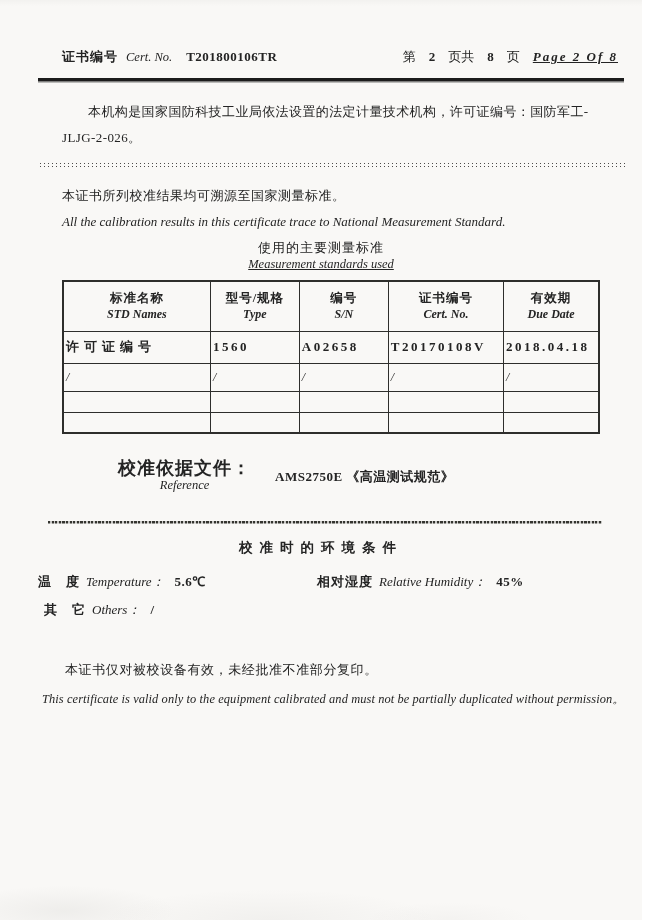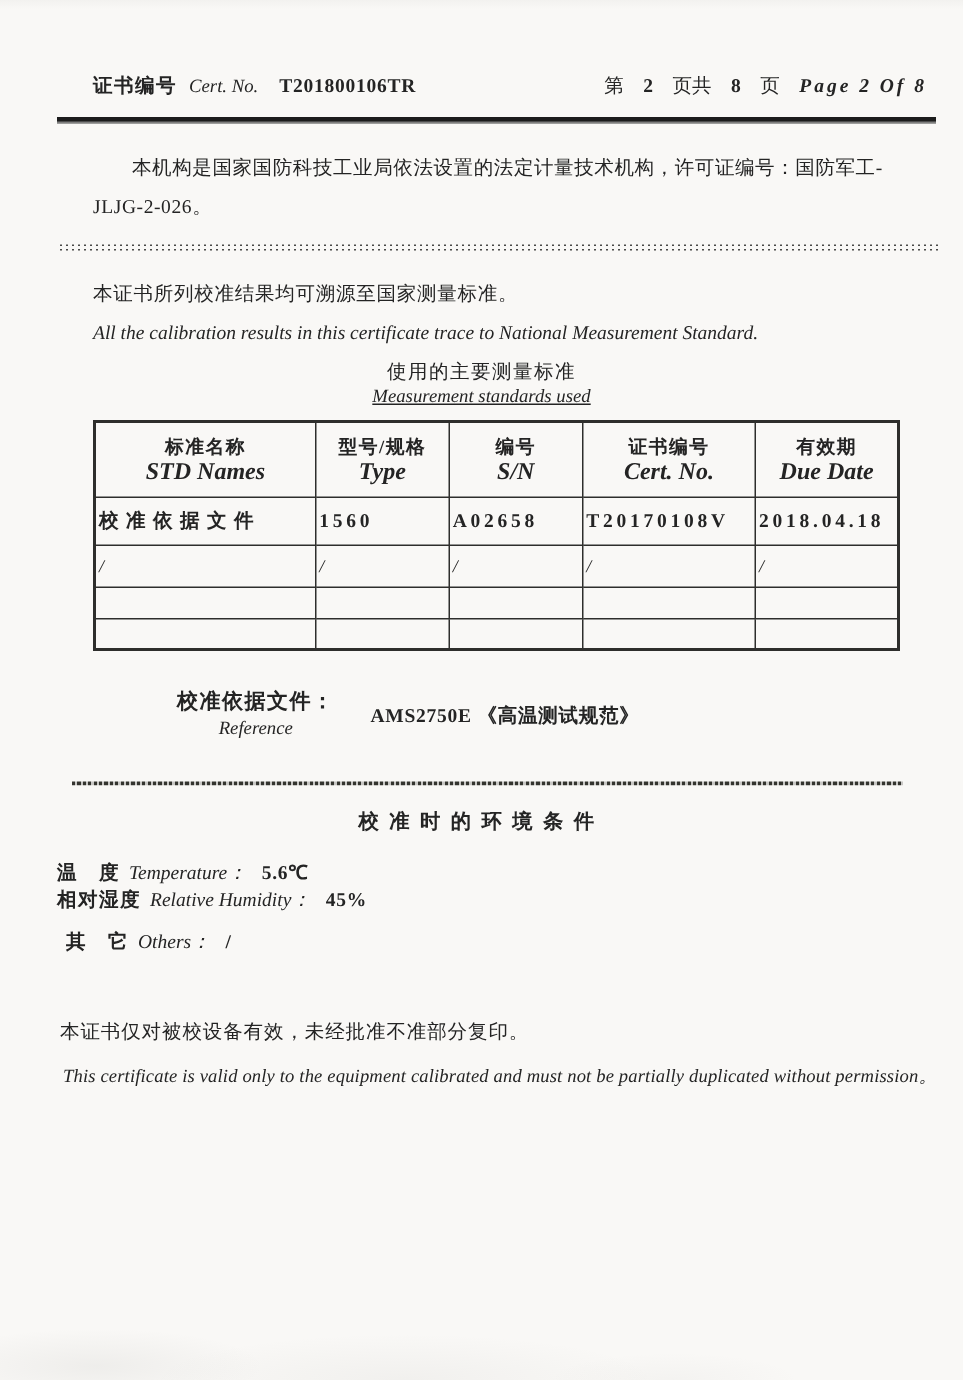--- a/index.html
+++ b/index.html
@@ -26,21 +26,21 @@
     display: flex; justify-content: space-between; align-items: baseline;
     padding: 48px 24px 0 62px;
     font-size: 13px;
   }
   .hdr-left  { display: flex; align-items: baseline; gap: 8px; }
   .hdr-left .lbl-cn { font-weight: bold; letter-spacing: 1px; }
   .hdr-left .lbl-en { font-size: 12.5px; }
   .hdr-left .cert-no { font-weight: bold; letter-spacing: .5px; margin-left: 6px; }
   .hdr-right { display: flex; align-items: baseline; gap: 13px; }
   .hdr-right .num { font-weight: bold; }
-  .hdr-right .pg-en { font-weight: bold; letter-spacing: 2px; }
+  .hdr-right .pg-en { font-weight: bold; letter-spacing: 2px; text-decoration: underline; }
 
   .rule-thick {
     height: 3px; background: #1c1c1c;
     margin: 12px 18px 0 38px;
     box-shadow: 0 1.5px 0 rgba(28,28,28,.55);
   }
 
   
   .intro { margin: 18px 30px 0 62px; font-size: 13px; line-height: 26px; }
   .intro .p-cn { text-indent: 26px; letter-spacing: .4px; }
@@ -75,49 +75,49 @@
   table.standards th, table.standards td {
     border: 1.6px solid #2e2e2c; vertical-align: middle;
     padding: 0 2px; overflow: hidden;
   }
   table.standards { border: 2px solid #2e2e2c; }
   tr.row-head   { height: 50px; }
   tr.row-data   { height: 32px; }
   tr.row-slash  { height: 28px; }
   tr.row-empty  { height: 21px; }
   th .h-cn { font-size: 12.5px; font-weight: bold; letter-spacing: 1px; line-height: 17px; }
-  th .h-en { font-size: 16px; font-style: italic; font-weight: bold; line-height: 15px; }
+  th .h-en { font-size: 12px; font-style: italic; font-weight: bold; line-height: 15px; }
   tr.row-data td { font-size: 13px; font-weight: bold; }
   tr.row-data td:first-child { letter-spacing: 5px; }
   tr.row-data td { letter-spacing: 2.5px; }
   tr.row-slash td { font-size: 12px; font-style: italic; }
 
   
   .reference { display: flex; align-items: center; margin: 26px 0 0 118px; }
   .ref-label { text-align: center; }
-  .ref-label .r-cn { font-size: 14px; font-weight: bold; letter-spacing: 1px; line-height: 17px; }
+  .ref-label .r-cn { font-size: 18px; font-weight: bold; letter-spacing: 1px; line-height: 17px; }
   .ref-label .r-en { font-size: 12.5px; font-style: italic; line-height: 16px; }
   .ref-value { font-size: 13px; font-weight: bold; letter-spacing: .5px; margin-left: 24px; }
 
   
   .env-title { text-align: center; margin-top: 15px; line-height: 18px; }
   .env-title .t-cn { font-size: 13.5px; font-weight: bold; letter-spacing: 7px; }
   .env-title .t-en { font-size: 12.5px; font-style: italic; font-weight: bold; }
   .env-rows { margin: 15px 30px 0 38px; font-size: 13px; }
-  .env-row1 { display: flex; align-items: baseline; flex-direction: column; }
+  .env-row1 { display: flex; align-items: baseline; }
   .env-item { display: flex; align-items: baseline; gap: 6px; }
   .env-item.temp { width: 279px; }
   .env-lbl-cn { font-weight: bold; letter-spacing: 1px; }
   .env-lbl-en { font-style: italic; }
   .env-val { margin-left: 4px; font-weight: bold; letter-spacing: .5px; }
   .env-row2 { margin: 10px 0 0 6px; display: flex; align-items: baseline; gap: 6px; }
 
   
   .footer { margin-top: 42px; }
-  .footer .f-cn { margin-left: 40px; font-size: 13px; letter-spacing: .6px; }
+  .footer .f-cn { margin-left: 65px; font-size: 13px; letter-spacing: .6px; }
   .footer .f-en { margin: 12px 0 0 42px; font-size: 12.4px; font-style: italic; white-space: nowrap; letter-spacing: .1px; }
 </style>
 </head>
 <body>
 
 <div class="sheet">
 
   <div class="doc-header">
     <div class="hdr-left">
       <span class="cjk lbl-cn">证书编号</span>
@@ -177,21 +177,21 @@
         <th>
           <div class="h-cn">证书编号</div>
           <div class="h-en">Cert. No.</div>
         </th>
         <th>
           <div class="h-cn">有效期</div>
           <div class="h-en">Due Date</div>
         </th>
       </tr>
       <tr class="row-data">
-        <td>校准依据文件</td>
+        <td>许可证编号</td>
         <td>1560</td>
         <td>A02658</td>
         <td>T20170108V</td>
         <td>2018.04.18</td>
       </tr>
       <tr class="row-slash">
         <td>/</td>
         <td>/</td>
         <td>/</td>
         <td>/</td>

